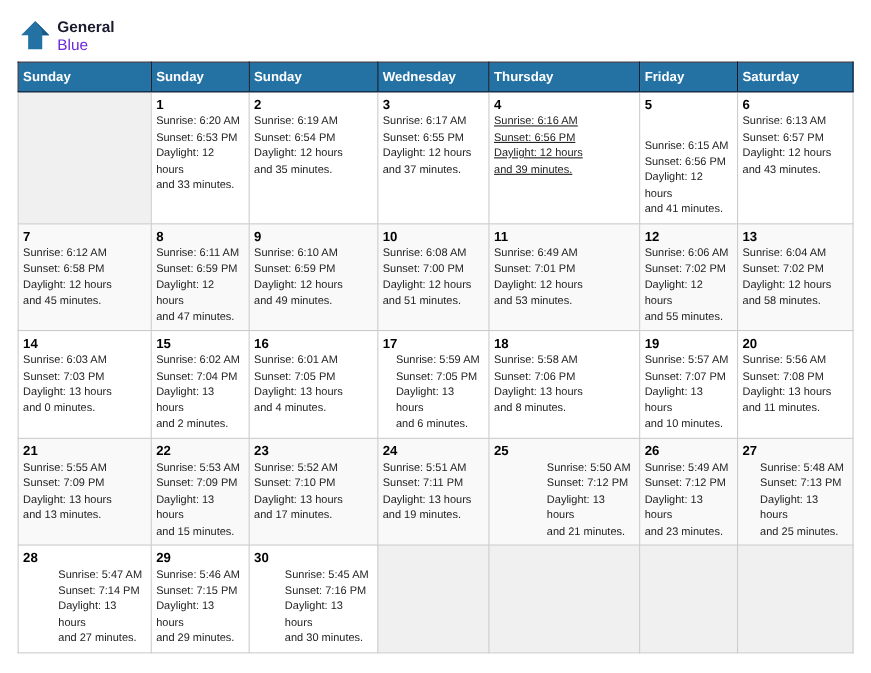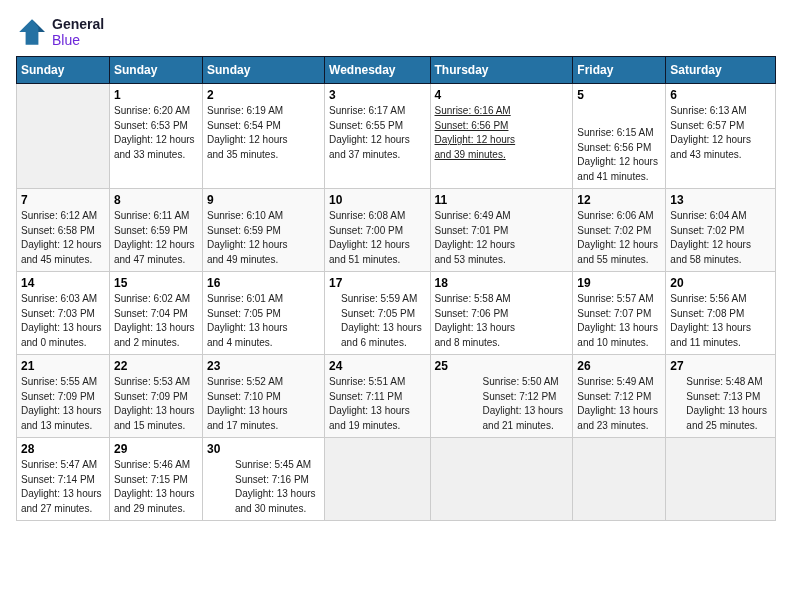--- a/index.html
+++ b/index.html
@@ -303,21 +303,21 @@
           <span class="day-num">27</span>
           <div class="day-info" style="white-space: pre-line; margin-left: 16px;">Sunrise: 5:48 AM
 Sunset: 7:13 PM
 Daylight: 13 hours
 and 25 minutes.</div>
         </td>
       </tr>
       <tr>
         <td>
           <span class="day-num">28</span>
-          <div class="day-info" style="white-space: pre-line;">Sunrise: 5:47 AM
+          <div class="day-info" style="white-space: pre-line; margin-left: 32px;">Sunrise: 5:47 AM
 Sunset: 7:14 PM
 Daylight: 13 hours
 and 27 minutes.</div>
         </td>
         <td>
           <span class="day-num">29</span>
           <div class="day-info" style="white-space: pre-line;">Sunrise: 5:46 AM
 Sunset: 7:15 PM
 Daylight: 13 hours
 and 29 minutes.</div>

